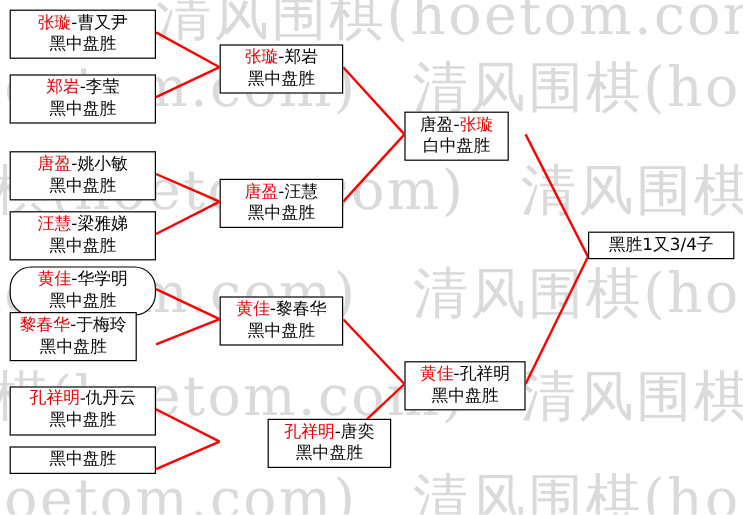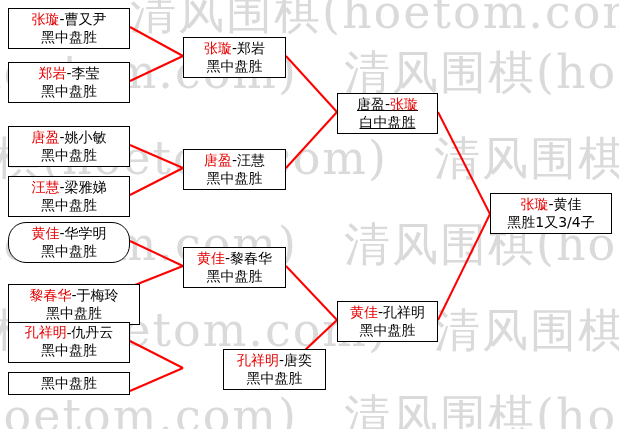--- a/index.html
+++ b/index.html
@@ -98,21 +98,21 @@
     <div class="l2">黑中盘胜</div>
   </div>
   <div class="box" style="left:8px;top:176px;width:122px;">
     <div class="l1"><span class="nm red">汪慧</span><span>-</span><span class="nm">梁雅娣</span></div>
     <div class="l2">黑中盘胜</div>
   </div>
   <div class="box" style="left:8px;top:222px;width:122px;border-radius:18px;">
     <div class="l1"><span class="nm red">黄佳</span><span>-</span><span class="nm">华学明</span></div>
     <div class="l2">黑中盘胜</div>
   </div>
-  <div class="box" style="left:8px;top:284px;width:132px;">
+  <div class="box" style="left:8px;top:260px;width:106px;">
     <div class="l1"><span class="nm red">黎春华</span><span>-</span><span class="nm">于梅玲</span></div>
     <div class="l2">黑中盘胜</div>
   </div>
   <div class="box" style="left:8px;top:322px;width:122px;font-family:Liberation Serif, serif;">
     <div class="l1"><span class="nm red">孔祥明</span><span>-</span><span class="nm">仇丹云</span></div>
     <div class="l2">黑中盘胜</div>
   </div>
   <div class="box" style="left:8px;top:372px;width:122px;">
     <div class="l2">黑中盘胜</div>
   </div>
@@ -127,27 +127,26 @@
   </div>
   <div class="box" style="left:183px;top:247px;width:103px;">
     <div class="l1"><span class="nm red">黄佳</span><span>-</span><span class="nm">黎春华</span></div>
     <div class="l2">黑中盘胜</div>
   </div>
   <div class="box" style="left:183px;top:349px;width:103px;margin-left:40px;">
     <div class="l1"><span class="nm red">孔祥明</span><span>-</span><span class="nm">唐奕</span></div>
     <div class="l2">黑中盘胜</div>
   </div>
 
-  <div class="box" style="left:337px;top:93px;width:101px;text-decoration:underline;">
+  <div class="box" style="left:337px;top:93px;width:87px;">
     <div class="l1"><span class="nm">唐盈</span><span>-</span><span class="nm red">张璇</span></div>
     <div class="l2">白中盘胜</div>
   </div>
   <div class="box" style="left:337px;top:301px;width:101px;">
     <div class="l1"><span class="nm red">黄佳</span><span>-</span><span class="nm">孔祥明</span></div>
     <div class="l2">黑中盘胜</div>
   </div>
 
   <div class="box" style="left:490px;top:193px;width:122px;">
-    <div class="l1"><span class="nm red">张璇</span><span>-</span><span class="nm">黄佳</span></div>
     <div class="l2">黑胜1又3/4子</div>
   </div>
 
 </div>
 
 </body></html>

